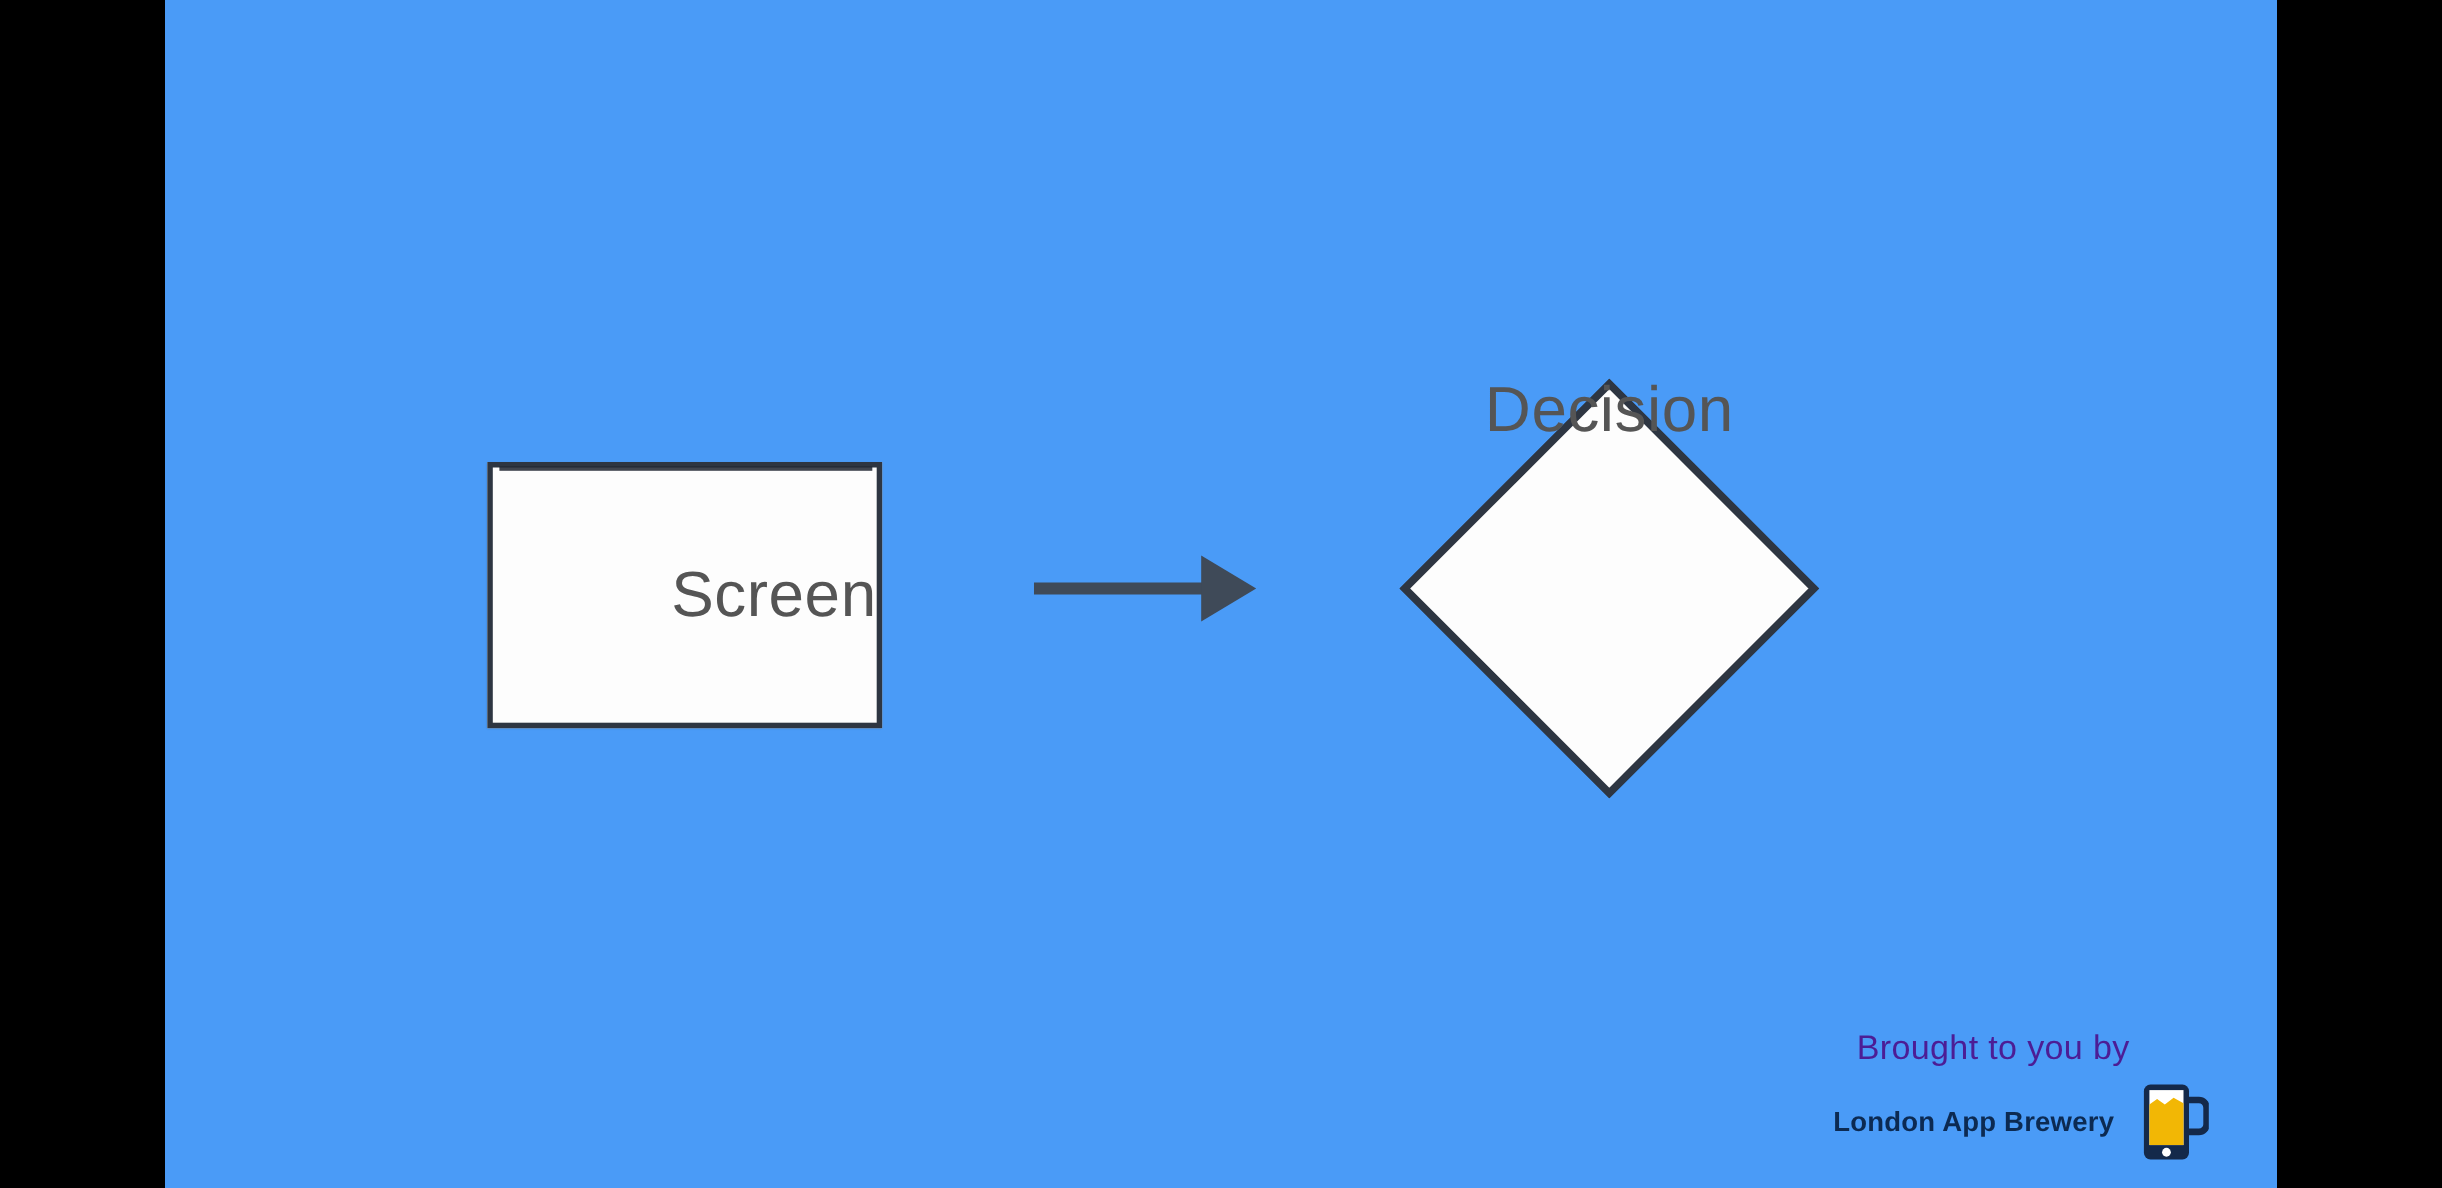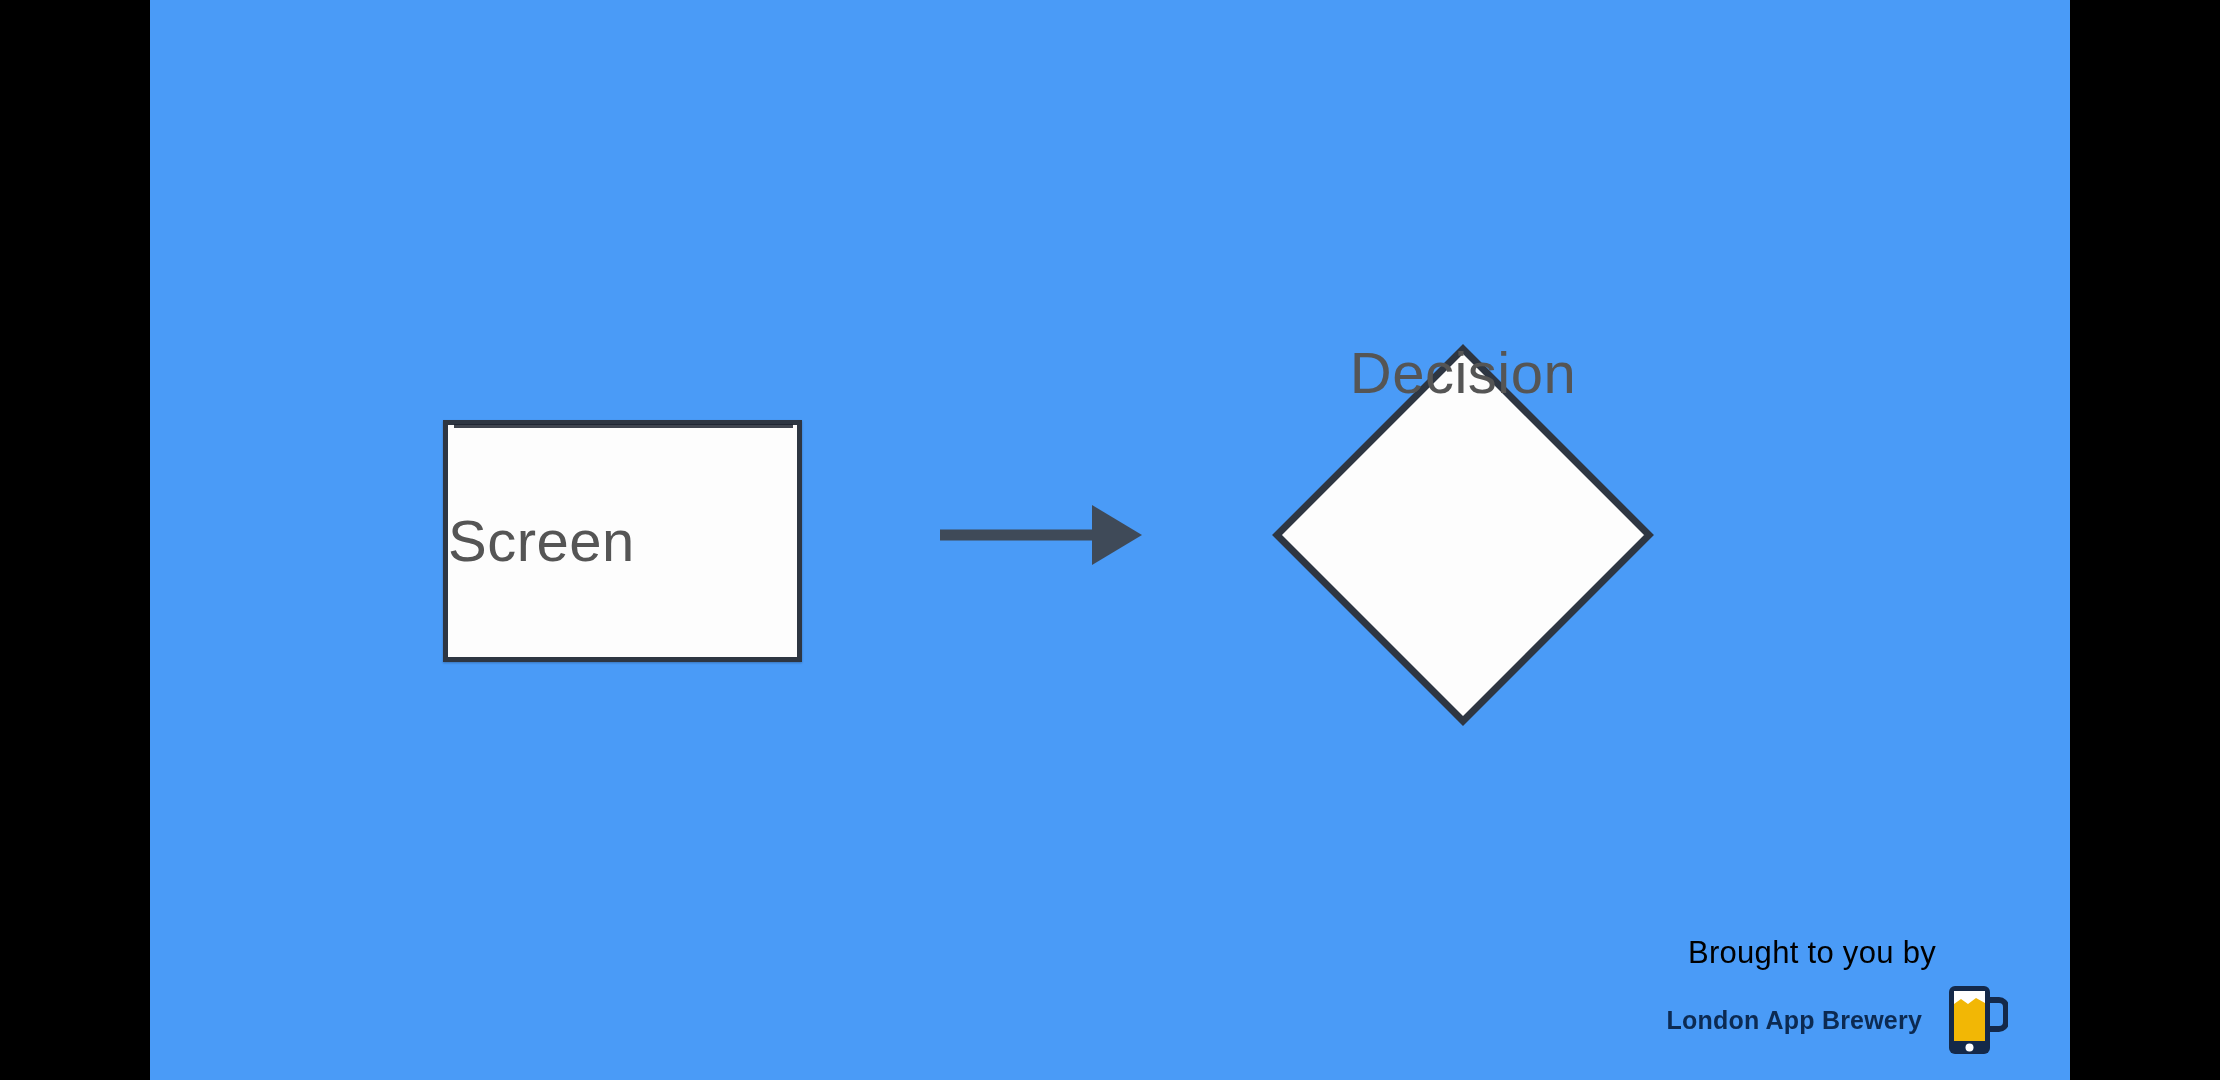--- a/index.html
+++ b/index.html
@@ -57,21 +57,21 @@
     position: absolute;
     left: 293px;
     top: 420px;
     width: 359px;
     height: 242px;
     background: #FDFDFD;
     border: 5px solid #2E3642;
     box-sizing: border-box;
     display: flex;
     align-items: center;
-    justify-content: flex-start;
+    justify-content: flex-end;
     box-shadow: 0 1px 2px rgba(0,0,0,0.25);
   }
   
   #screen-node::before {
     content: "";
     position: absolute;
     left: 6px;
     right: 4px;
     top: -1px;
     height: 4px;
@@ -111,21 +111,21 @@
   
   #branding {
     position: absolute;
     right: 62px;
     bottom: 22px;
     display: flex;
     flex-direction: column;
     align-items: flex-end;
   }
   #brand-tagline {
-    color: #000000;
+    color: #4c1d95;
     font-size: 31px;
     font-weight: 400;
     letter-spacing: 0.3px;
     line-height: 1;
     margin-bottom: 14px;
     margin-right: 72px;
   }
   #brand-row {
     display: flex;
     align-items: center;

